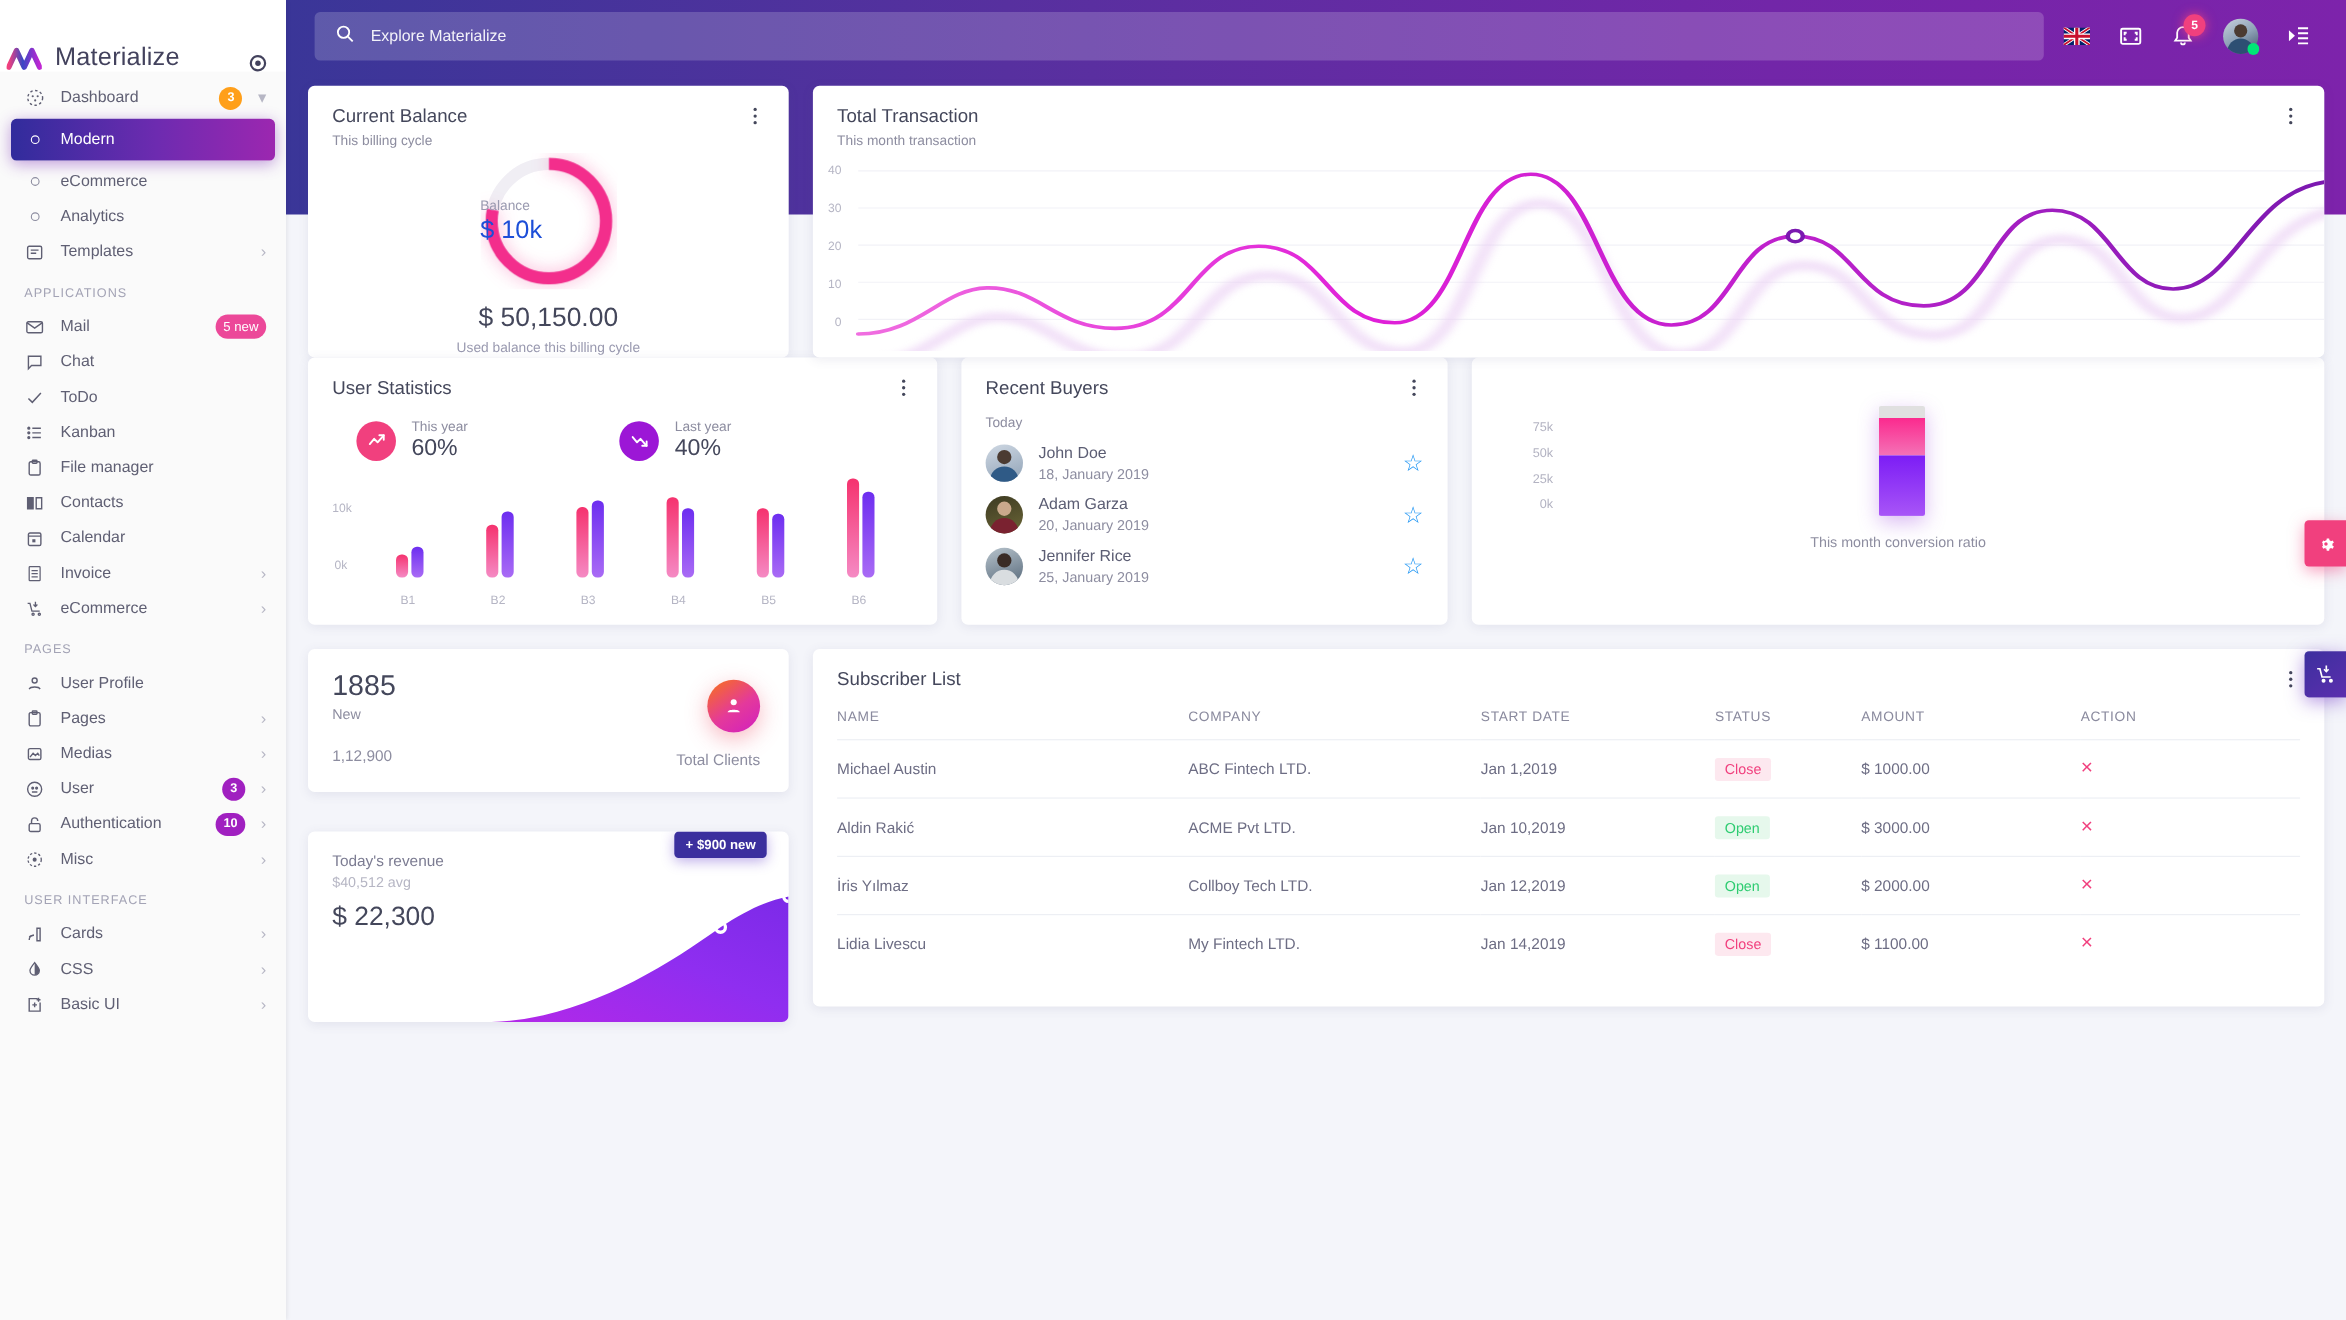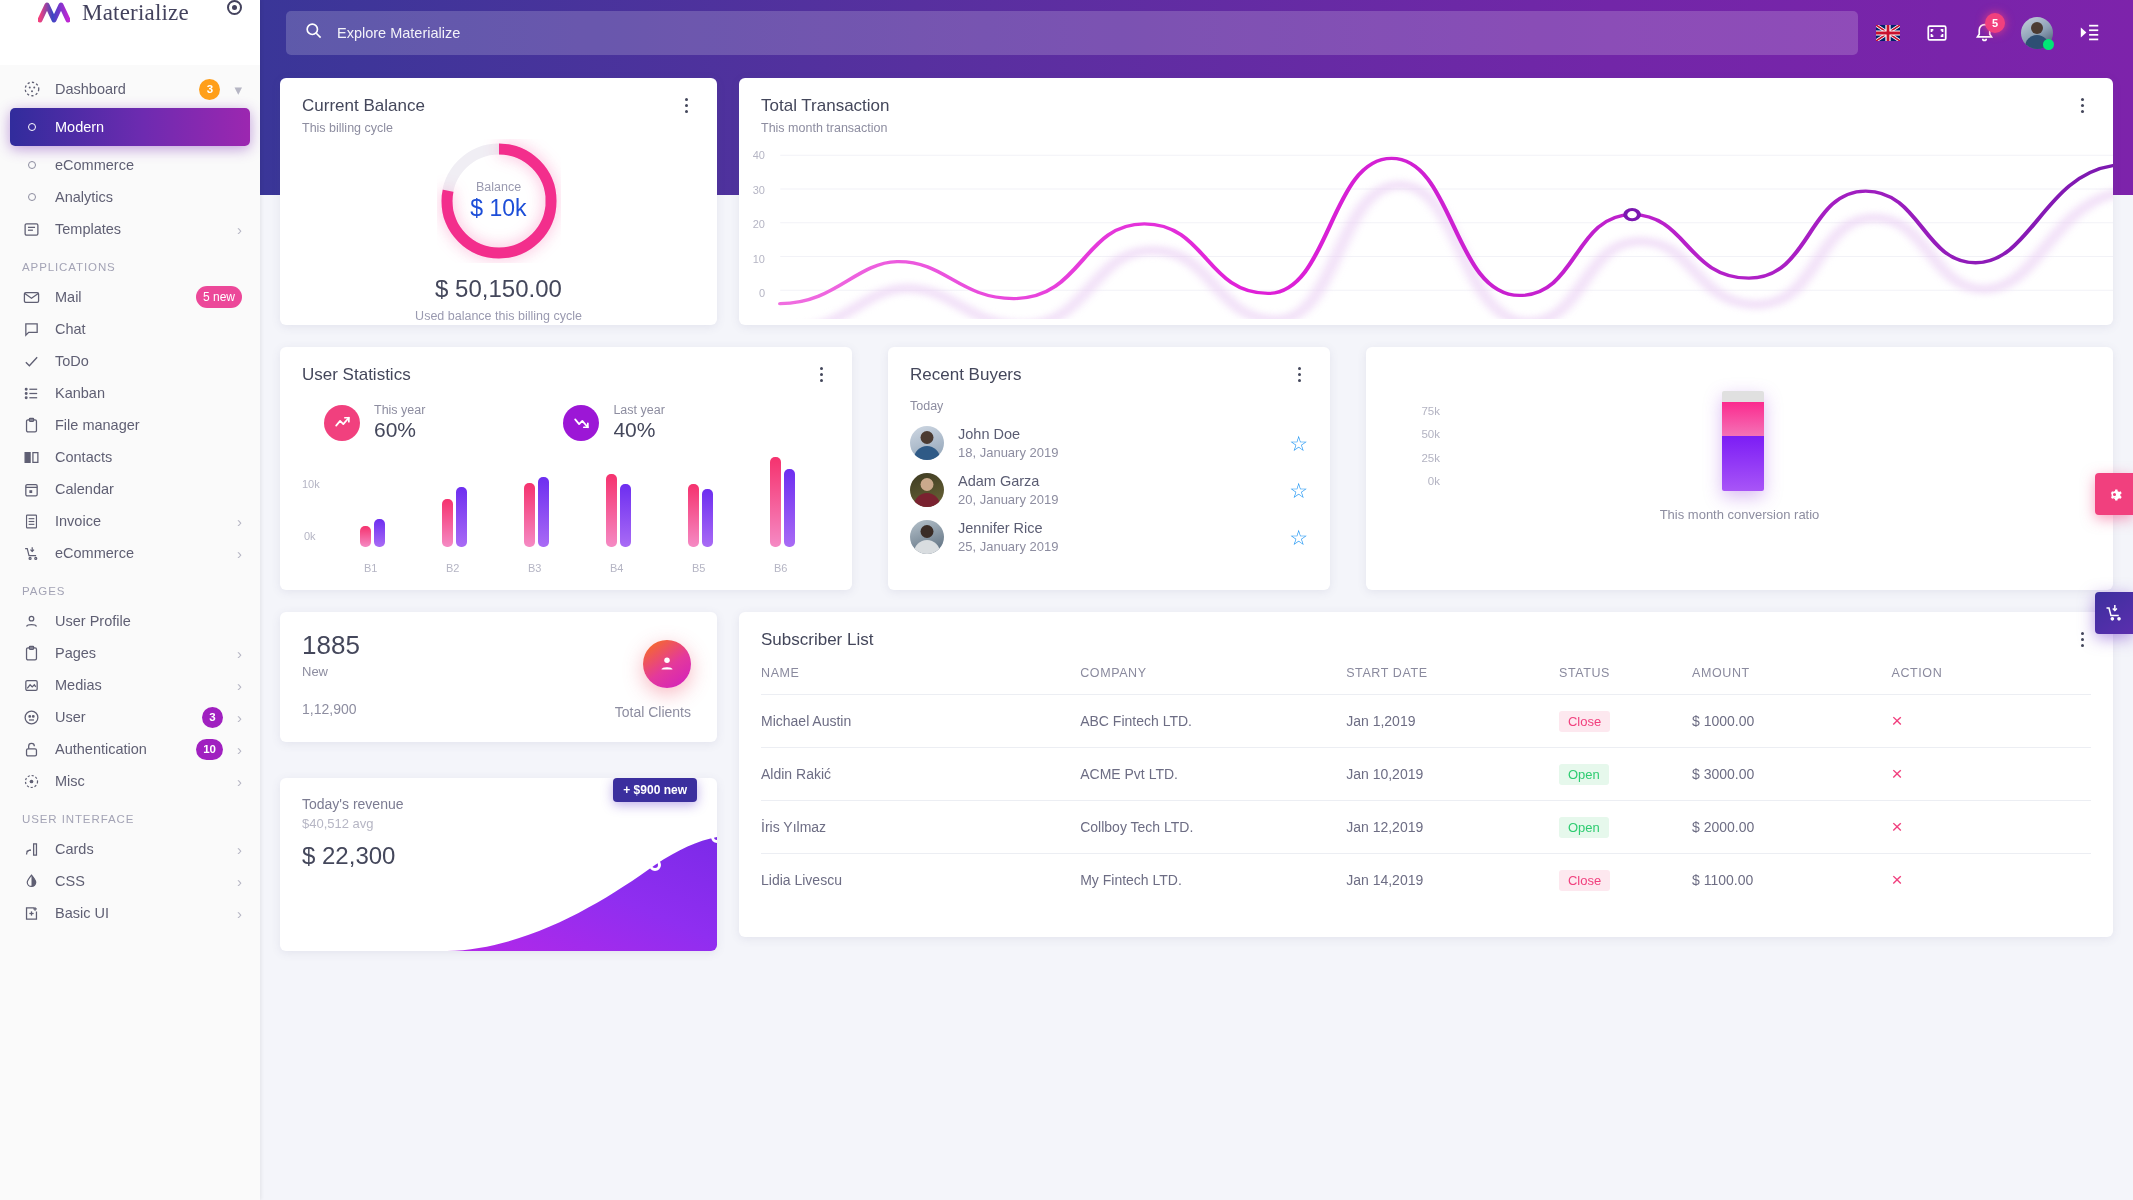--- a/index.html
+++ b/index.html
@@ -12,21 +12,21 @@
 
   
   .sidebar {
     width: 260px; height: 1200px; flex: 0 0 260px;
     background: #fafafa; position: relative; z-index: 30;
     display: flex; flex-direction: column;
     box-shadow: 1px 0 4px rgba(0,0,0,.08);
   }
   .brand {
     height: 65px; flex: 0 0 65px; background: #fff;
-    display: flex; align-items: flex-start; padding: 0 18px 0 38px; gap: 12px; font-family: Liberation Serif, serif;
+    display: flex; align-items: flex-end; padding: 0 18px 0 6px; gap: 12px;
   }
   .brand-logo { width: 32px; height: 24px; flex: 0 0 32px; }
   .brand-name {
     font-size: 23px; color: #43425d; letter-spacing: .2px; font-weight: 400;
     flex: 1; white-space: nowrap;
   }
   .brand-toggle {
     width: 15px; height: 15px; border-radius: 50%;
     border: 2px solid #43425d; position: relative; cursor: pointer;
   }
@@ -125,30 +125,30 @@
   }
   .card-pad { padding: 18px 22px; }
   .card-title { font-size: 17px; color: #44475b; font-weight: 400; }
   .card-sub { font-size: 12.5px; color: #8d8da0; margin-top: 5px; }
   .kebab { width: 18px; height: 18px; display:flex; flex-direction:column; align-items:center;
            justify-content:center; gap:3px; cursor:pointer; }
   .kebab i { width: 3px; height: 3px; border-radius: 50%; background: #44475b; display:block; }
   .card-head { display: flex; align-items: flex-start; justify-content: space-between; }
 
   .row1 { display: flex; gap: 22px; margin-top: 13px; }
-  .row2 { display: flex; gap: 36px; margin-top: 22px; }
+  .row2 { display: flex; gap: 22px; }
   .row3 { display: flex; gap: 22px; margin-top: 22px; }
 
   
   .balance-card { width: 437px; flex: 0 0 437px; height: 247px; }
   .donut-wrap { display:flex; justify-content:center; margin-top: 4px; position: relative; }
   .donut { position: relative; width: 124px; height: 124px; }
   .donut-center {
     position: absolute; inset: 0; display: flex; flex-direction: column;
-    align-items: center; justify-content: center;
+    align-items: flex-start; justify-content: center;
   }
   .donut-label { font-size: 12.5px; color: #9a9ab0; }
   .donut-value { font-size: 23px; color: #1d4ed8; margin-top: 1px; }
   .bal-amount { text-align: center; font-size: 24px; color: #44475b; margin-top: 12px; }
   .bal-note { text-align: center; font-size: 12.5px; color: #9a9ab0; margin-top: 6px; }
 
   
   .trans-card { flex: 1; height: 247px; position: relative; overflow: hidden; }
   .trans-chart { position: absolute; left: 0; right: 0; top: 62px; bottom: 6px; }
 

